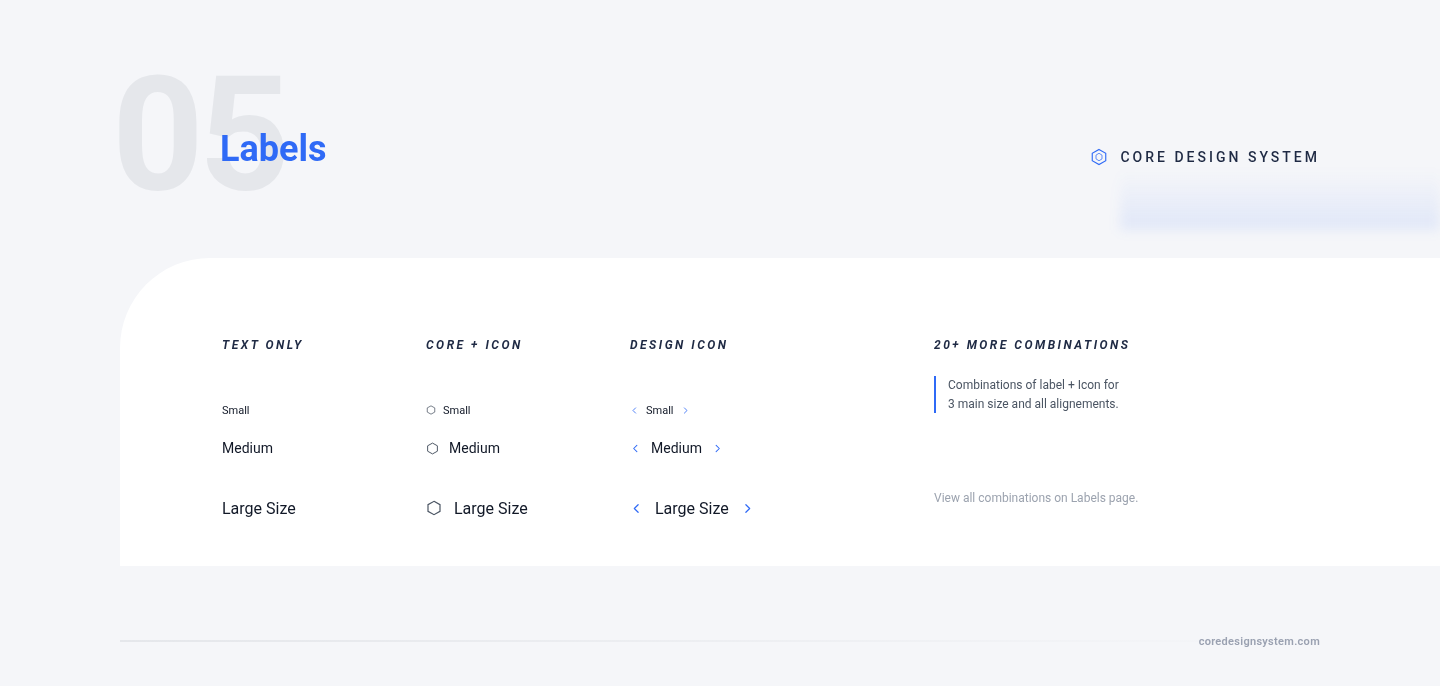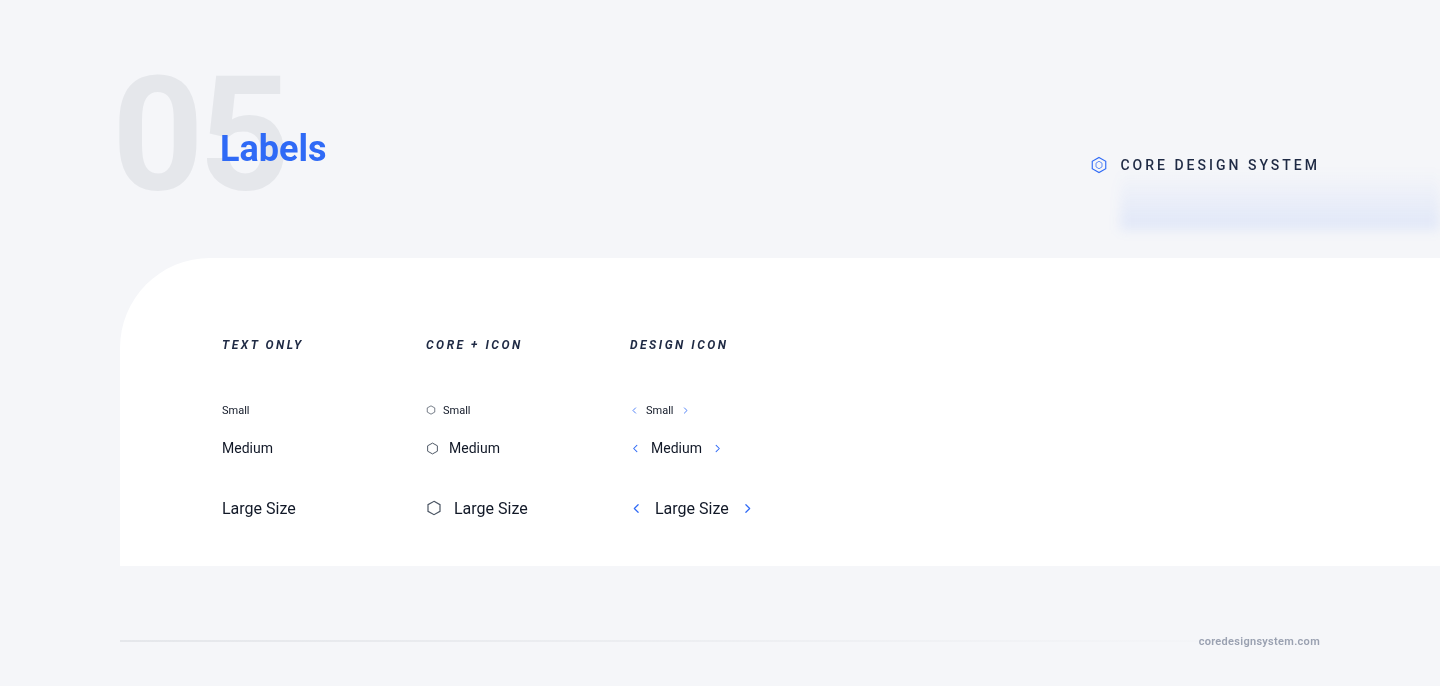--- a/index.html
+++ b/index.html
@@ -29,21 +29,21 @@
     left: 220px;
     top: 128px;
     font-size: 36px;
     font-weight: 700;
     color: #2f6af6;
   }
 
   .brand {
     position: absolute;
     right: 120px;
-    top: 156px;
+    top: 148px;
     display: flex;
     align-items: center;
     gap: 12px;
   }
   .brand-label {
     font-size: 14px;
     font-weight: 500;
     letter-spacing: 3px;
     color: #1f2a44;
   }
@@ -257,18 +257,26 @@
         <span>Large Size</span>
         <span class="gap-lg"></span>
         <span class="chev">
           <svg width="13" height="13" viewBox="0 0 24 24">
               <path d="M9 5 L16 12 L9 19" stroke="#2f6af6" stroke-width="2.2" fill="none" stroke-linecap="round" stroke-linejoin="round"></path>
             </svg>
         </span>
       </div>
     </div>
 
+    <div class="col more">
+      <div class="col-header">20+ MORE COMBINATIONS</div>
+      <div class="more-desc">
+        <div>Combinations of label + Icon for</div>
+        <div>3 main size and all alignements.</div>
+      </div>
+      <div class="view-all">View all combinations on Labels page.</div>
+    </div>
 
   </div>
 </div>
 
 <div class="footer-line"></div>
 <div class="footer-url">coredesignsystem.com</div>
 
 </body></html>

